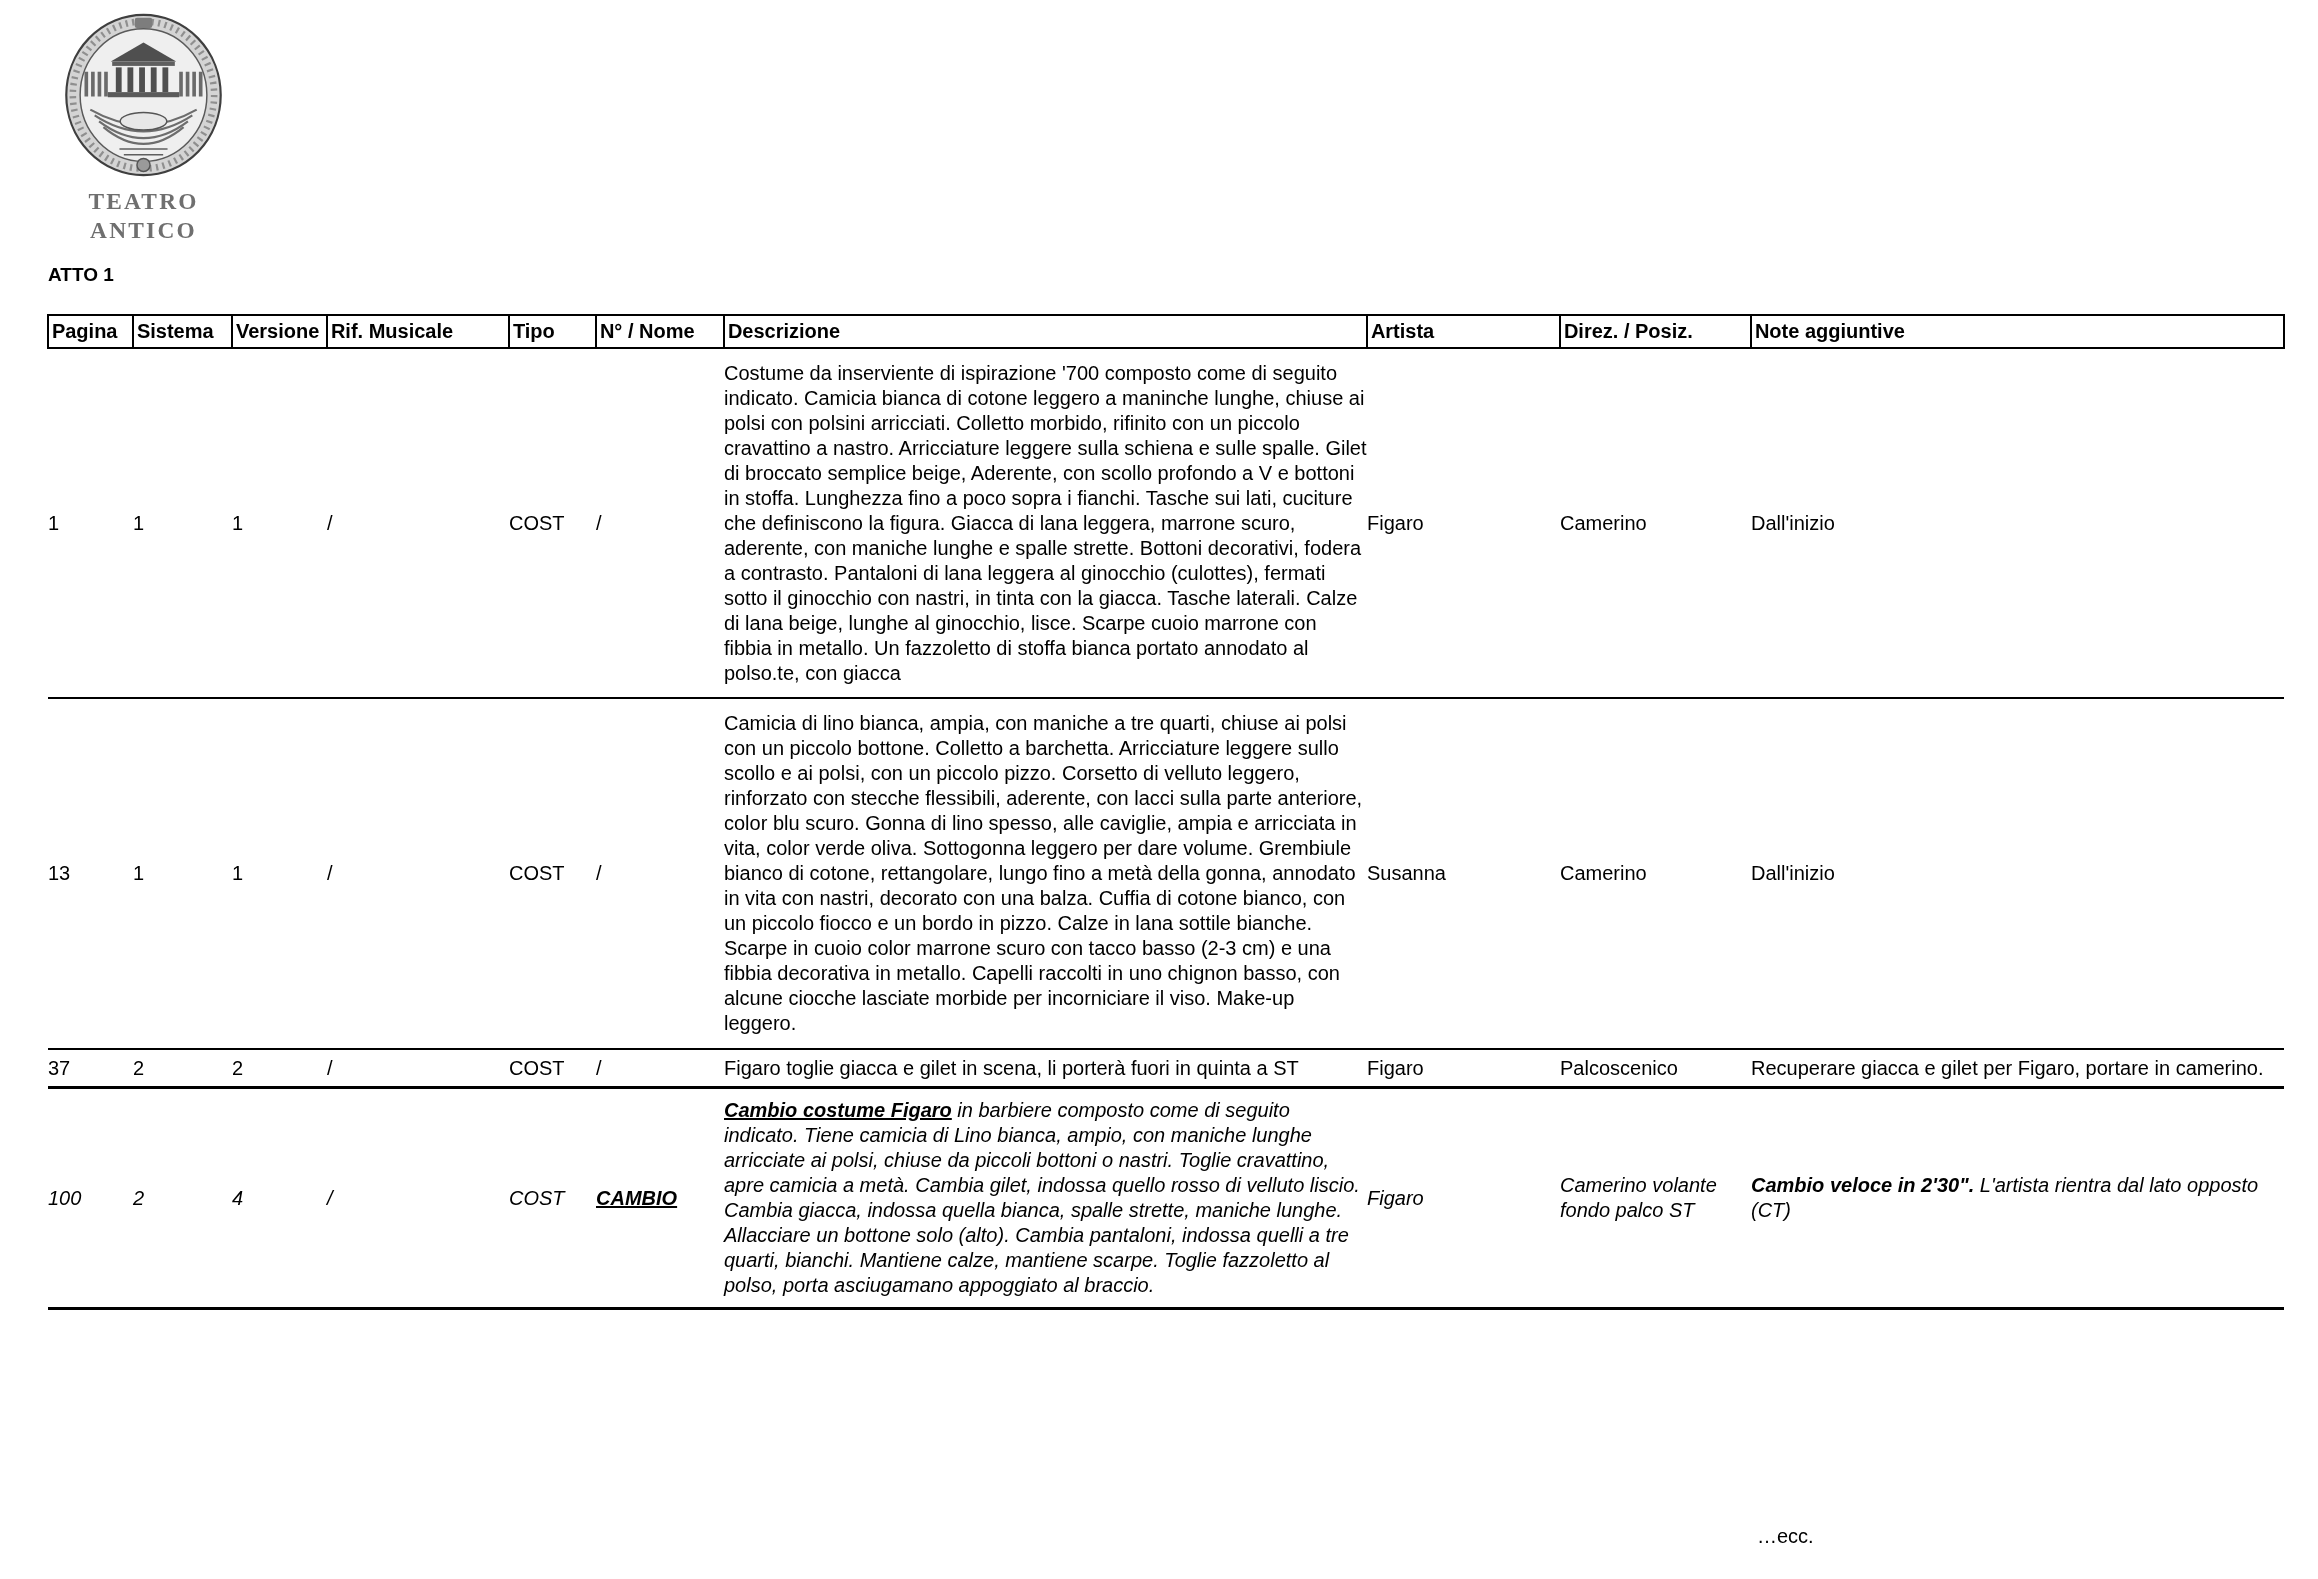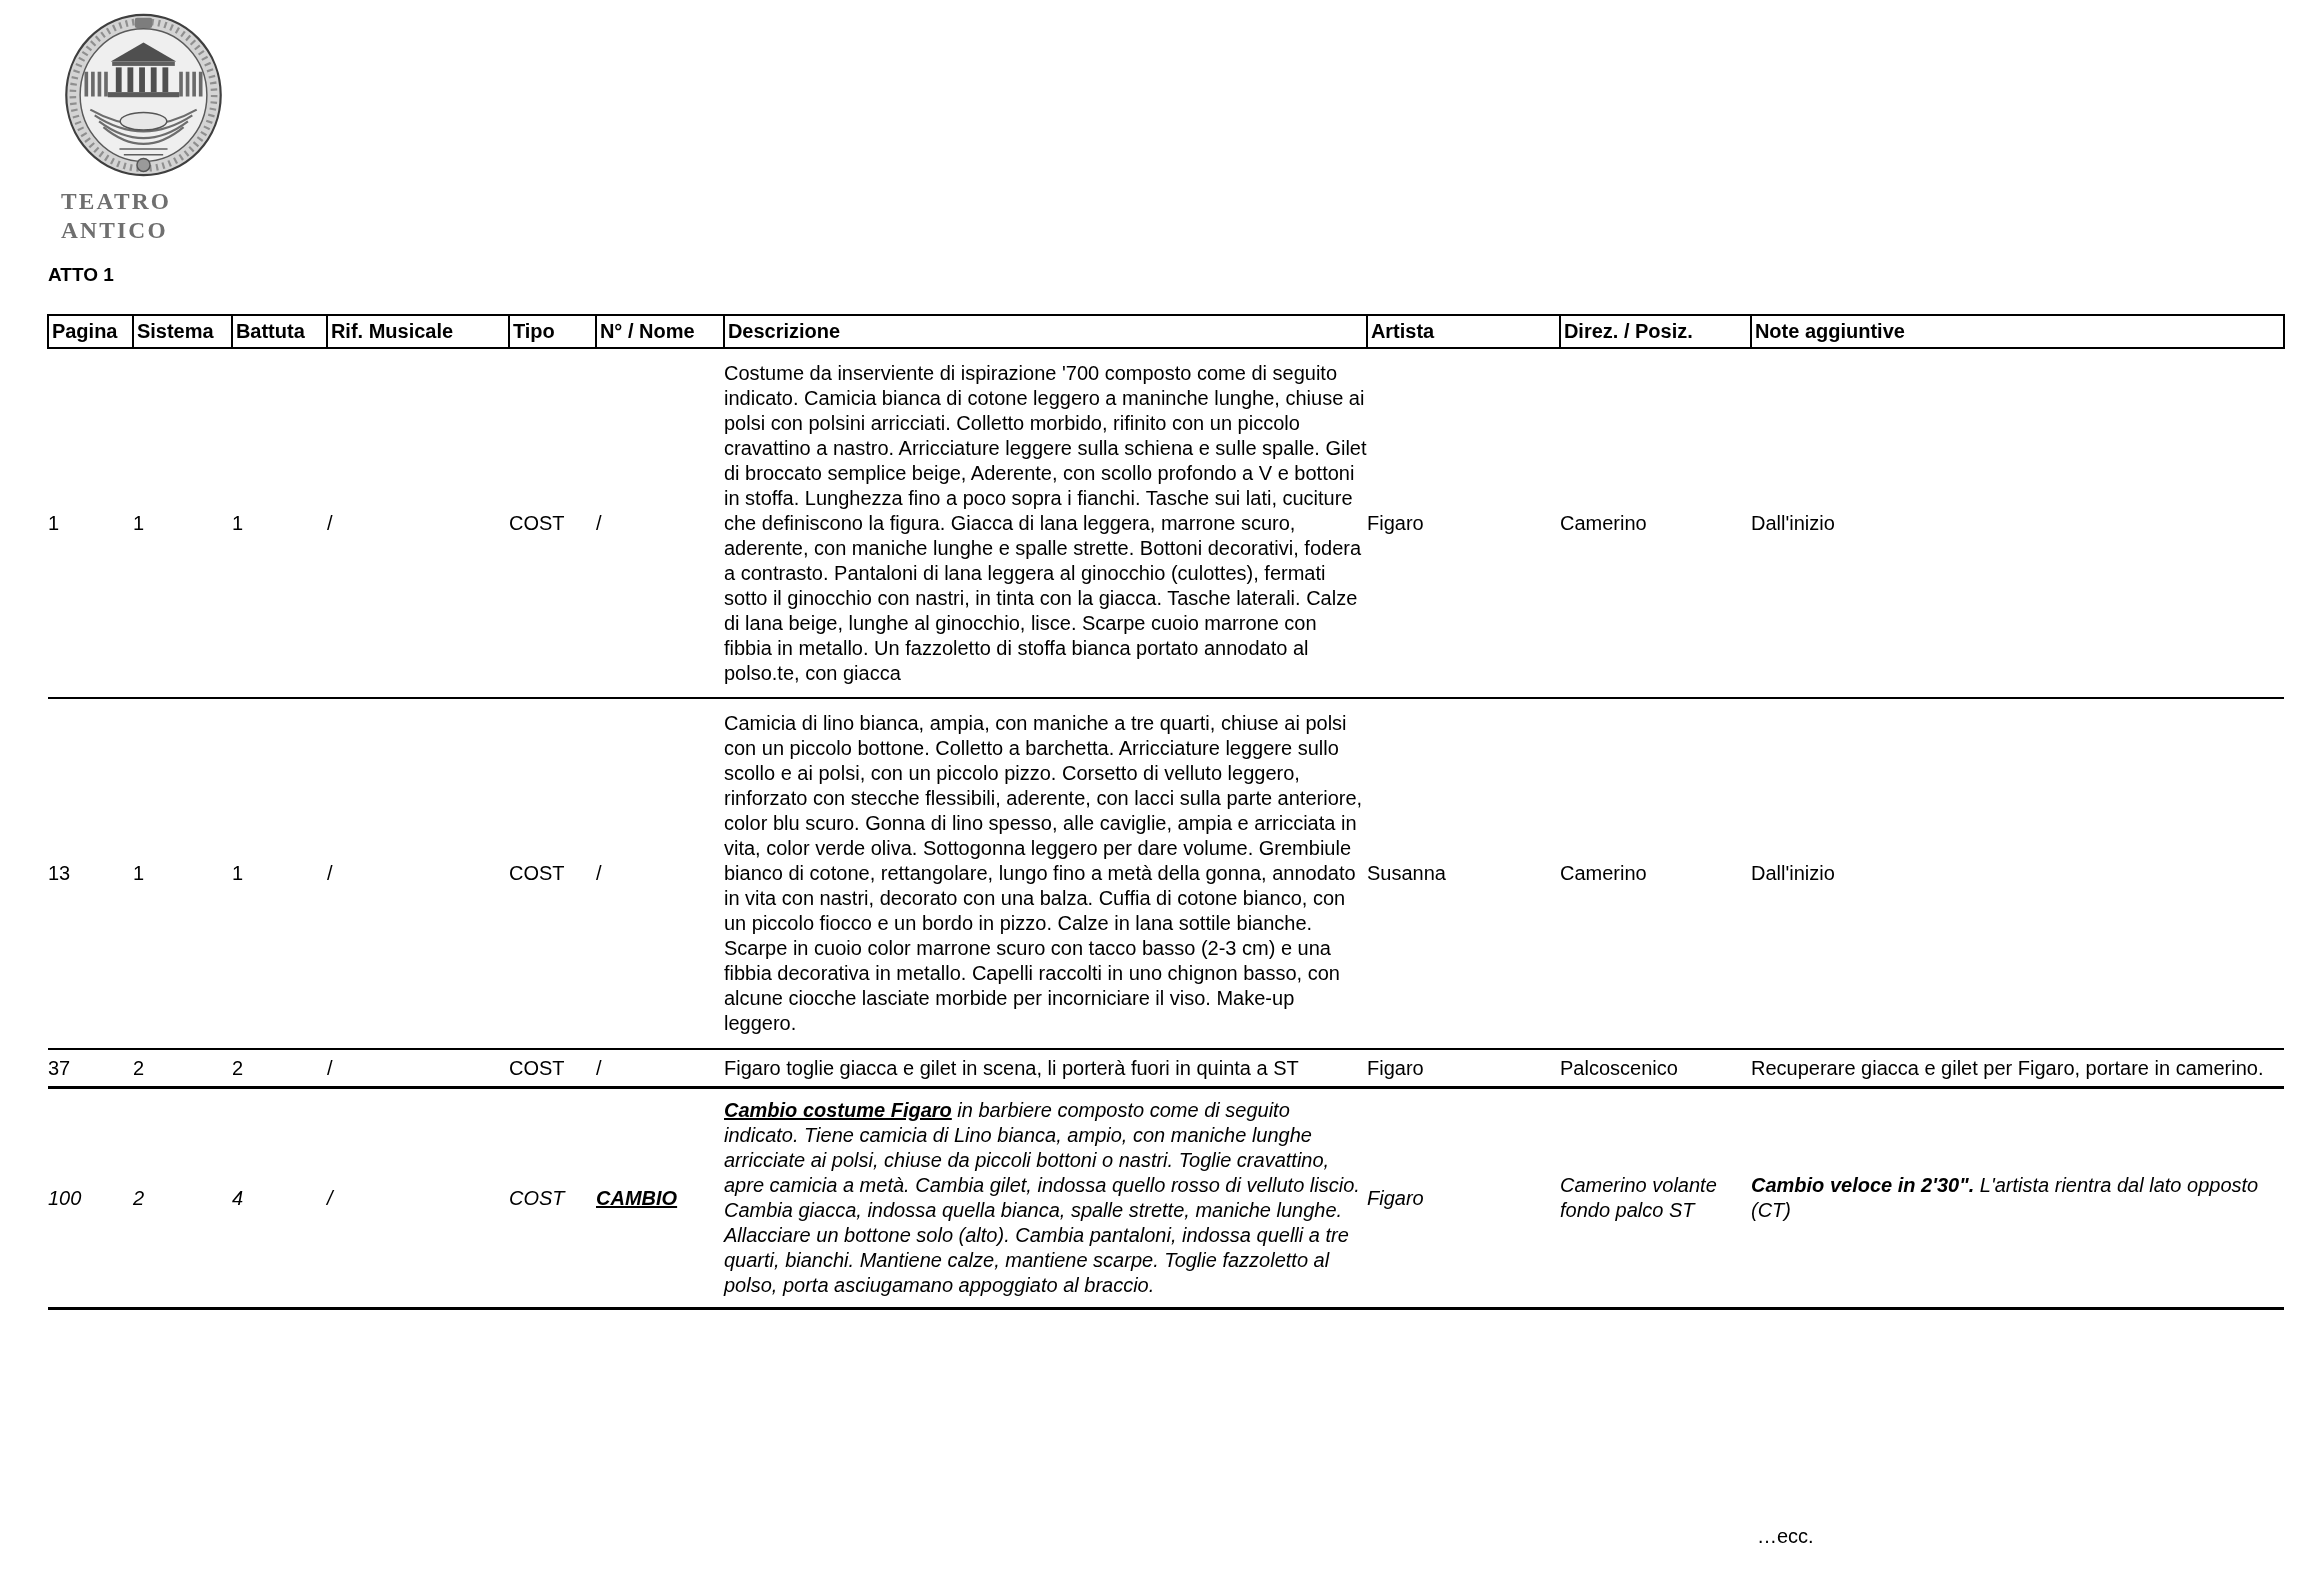--- a/index.html
+++ b/index.html
@@ -1,21 +1,21 @@
 <!DOCTYPE html>
 <html lang="it" style="font-size:11.7px"><head>
 <meta charset="utf-8">
 <style>
   html,body{margin:0;padding:0;background:#fff;}
   .page{
     position:relative;width:2319px;height:1579px;background:#ffffff;
     font-family:"Liberation Sans",sans-serif;color:#000;overflow:hidden;
   }
   
-  .logo-wrap{position:absolute;left:61px;top:11.7px;width:165px;text-align:left;}
+  .logo-wrap{position:absolute;left:61px;top:11.7px;width:165px;text-align:center;}
   .logo-caption{
     margin-top:4.4px;font-family:"Liberation Serif",serif;font-weight:bold;
     font-size:23.4px;line-height:29px;color:#6f6f6f;letter-spacing:2.2px;
   }
   .title-block{position:absolute;left:332px;top:58px;font-family:"Liberation Serif",serif;}
   .doc-title{margin:0;font-size:34px;font-weight:bold;letter-spacing:0.7px;}
   .doc-subtitle{margin:14.6px 0 0 0;font-size:29px;font-weight:bold;}
   .doc-version{margin:11.7px 0 0 0;font-size:18px;font-weight:normal;}
   
   .act-label{position:absolute;left:48px;top:264px;font-size:19px;font-weight:bold;}
@@ -110,21 +110,21 @@
         <col style="width:128px">
         <col style="width:643px">
         <col style="width:193px">
       <col style="width:191px">
         <col style="width:533px">
     </colgroup>
     <thead>
       <tr>
         <th>Pagina</th>
         <th>Sistema</th>
-        <th>Battuta</th>
+        <th>Versione</th>
         <th>Rif. Musicale</th>
         <th>Tipo</th>
         <th>N° / Nome</th>
         <th>Descrizione</th>
         <th>Artista</th>
         <th>Direz. / Posiz.</th>
         <th>Note aggiuntive</th>
       </tr>
     </thead>
     <tbody>

